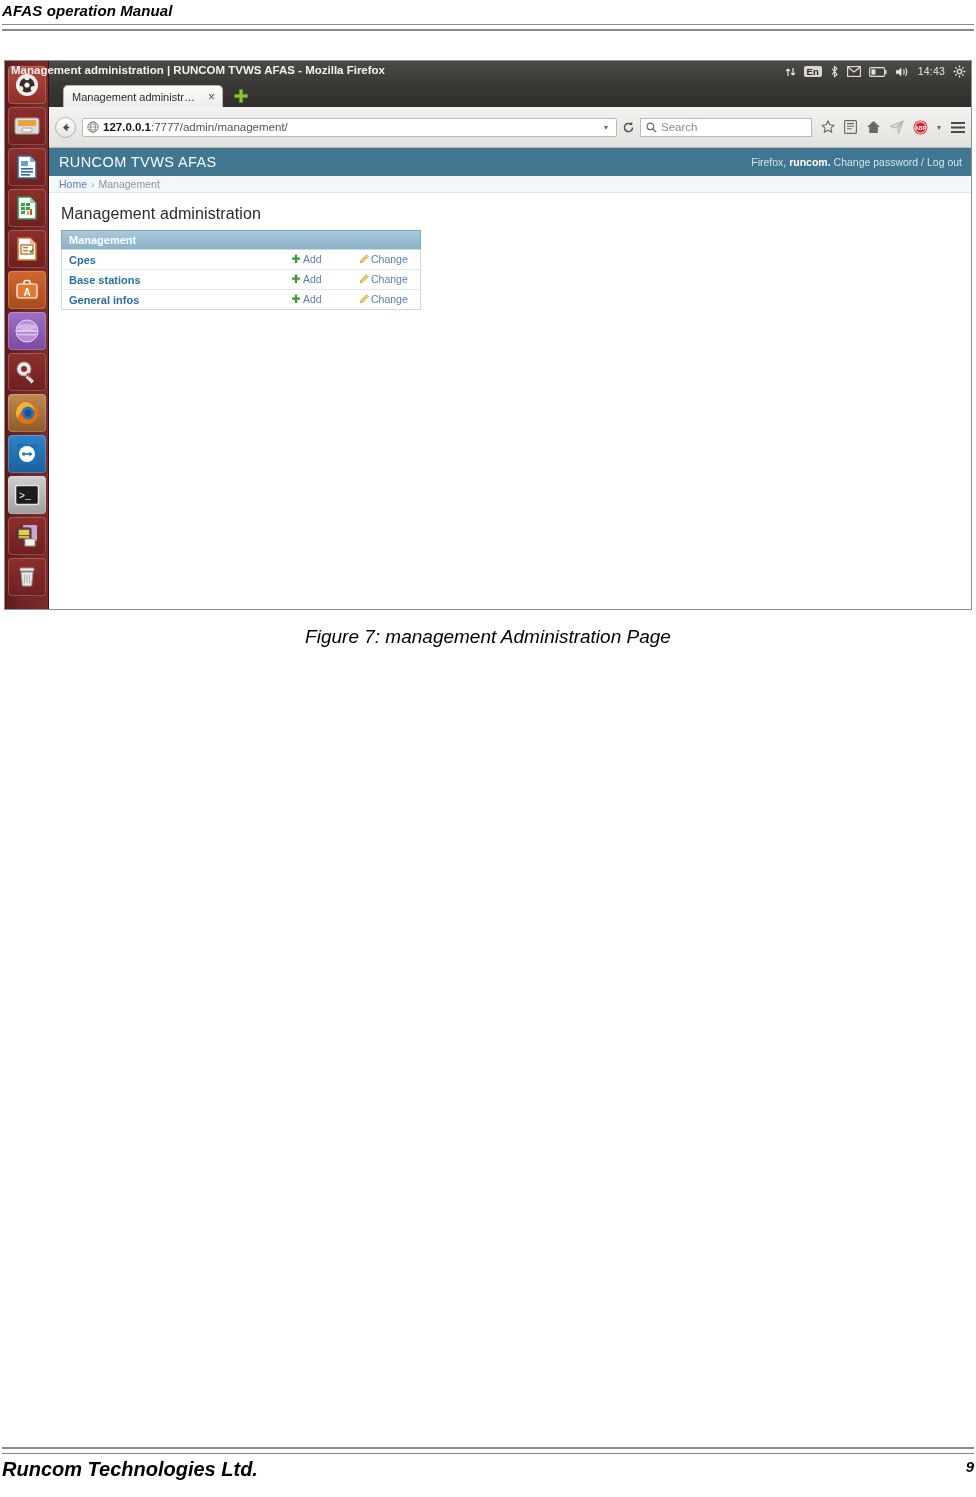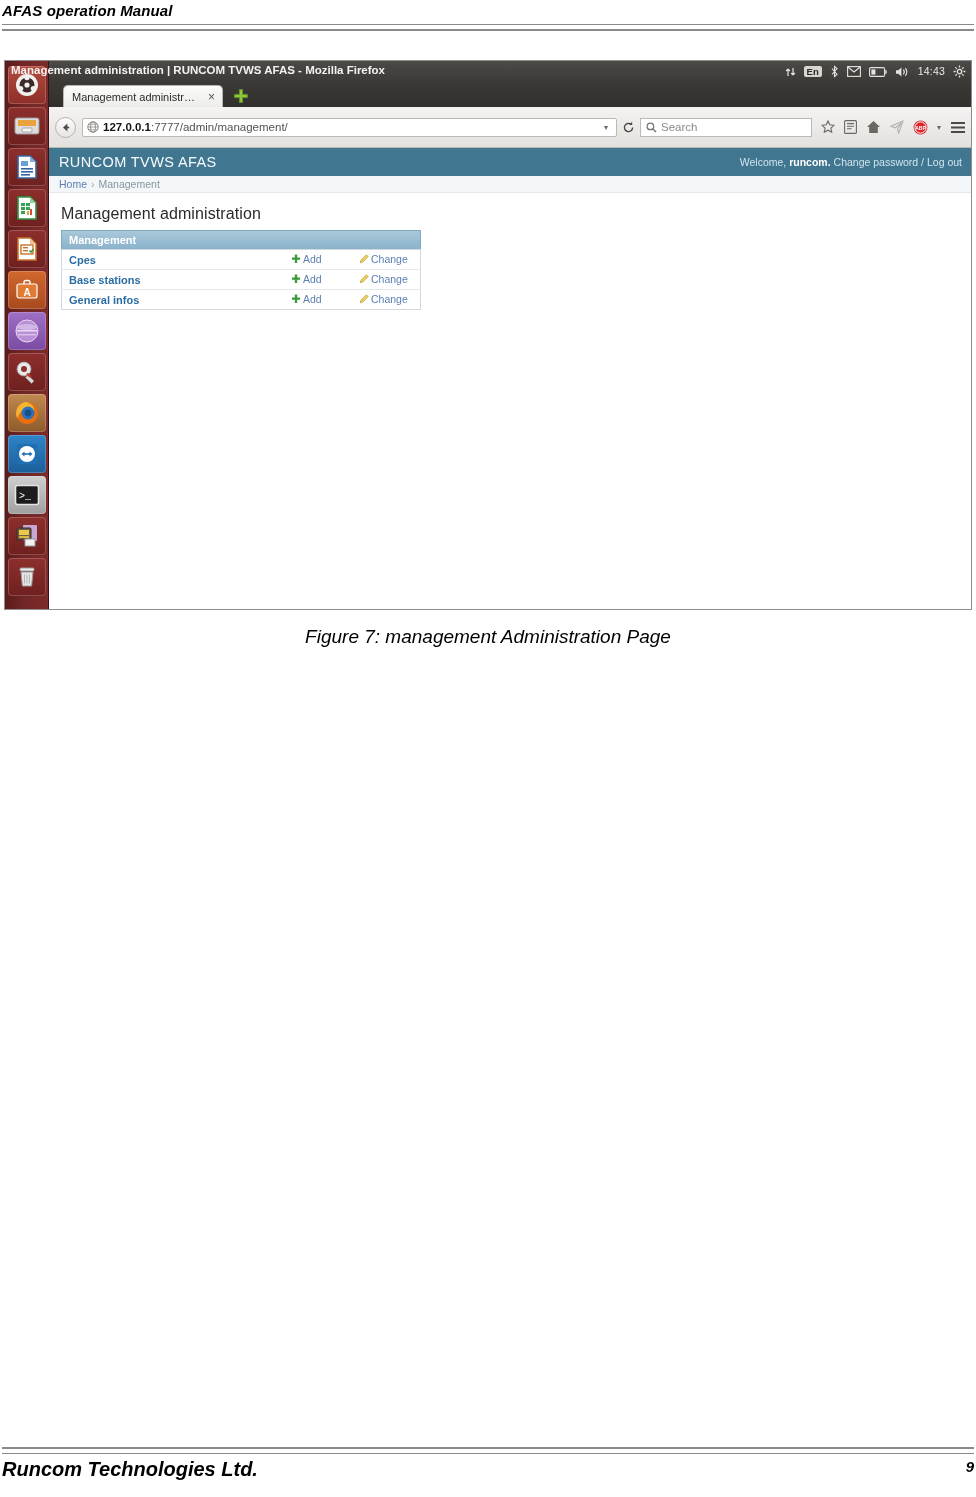--- a/index.html
+++ b/index.html
@@ -696,21 +696,21 @@
           </svg>
         </span>
       </div>
     </div>
 
     <div class="page">
 
       <div class="app-header">
         <div class="brand">RUNCOM TVWS AFAS</div>
         <div class="user-tools">
-          <span>Welcome,</span>
+          <span>Firefox,</span>
           <b>runcom.</b>
           <a href="#">Change password</a>
           <span>/</span>
           <a href="#">Log out</a>
         </div>
       </div>
 
       <div class="breadcrumbs">
         <a href="#">Home</a>
         <span class="sep">›</span>

